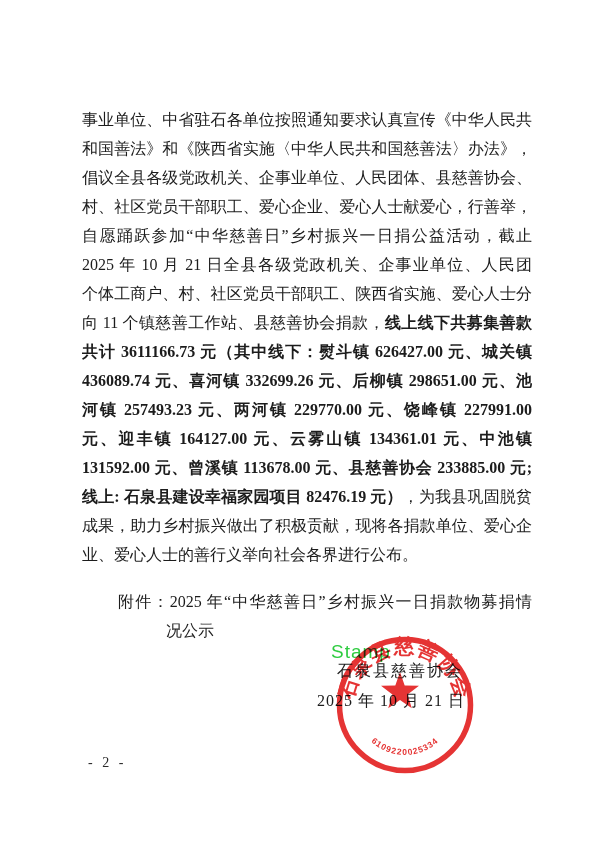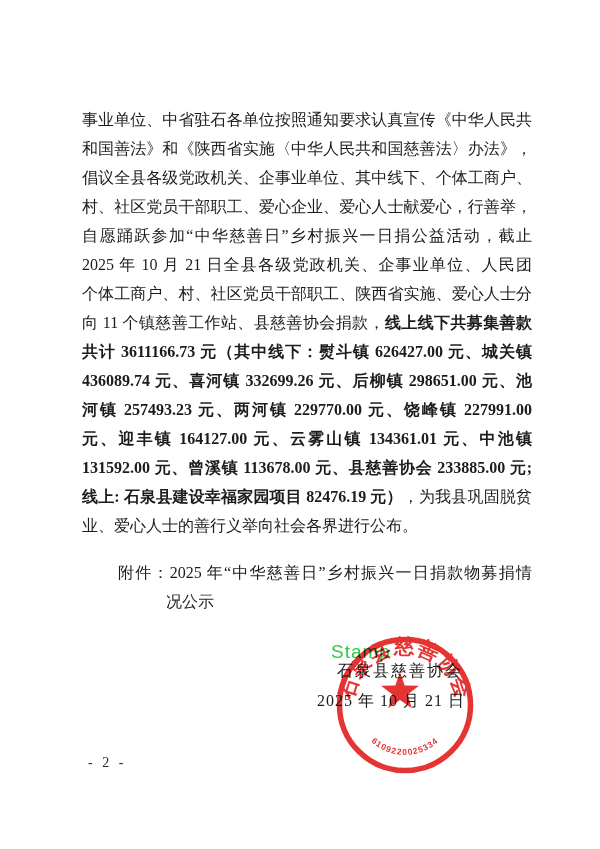--- a/index.html
+++ b/index.html
@@ -72,32 +72,33 @@
   .seal-wrap svg { display:block; }
 </style>
 </head>
 <body>
 
 <div class="page">
 
   <div class="body-text">
       <div class="line"><span class="seg">事业单位、中省驻石各单位按照通知要求认真宣传《中华人民共</span></div>
       <div class="line"><span class="seg">和国善法》和《陕西省实施〈中华人民共和国慈善法〉办法》，</span></div>
-      <div class="line"><span class="seg">倡议全县各级党政机关、企事业单位、其中线下、个体工商户、</span></div>
+      <div class="line"><span class="seg">倡议全县各级党政机关、企事业单位、人民团体、县慈善协会、</span></div>
       <div class="line"><span class="seg">村、社区党员干部职工、爱心企业、爱心人士献爱心，行善举，</span></div>
       <div class="line"><span class="seg">自愿踊跃参加“中华慈善日”乡村振兴一日捐公益活动，截止</span></div>
       <div class="line"><span class="seg">2025 年 10 月 21 日全县各级党政机关、企事业单位、人民团体、</span></div>
       <div class="line"><span class="seg">个体工商户、村、社区党员干部职工、陕西省实施、爱心人士分别</span></div>
       <div class="line"><span class="seg">向 11 个镇慈善工作站、县慈善协会捐款，</span><span class="seg bold">线上线下共募集善款</span></div>
       <div class="line"><span class="seg bold">共计 3611166.73 元（其中线下：熨斗镇 626427.00 元、城关镇</span></div>
       <div class="line"><span class="seg bold">436089.74 元、喜河镇 332699.26 元、后柳镇 298651.00 元、池</span></div>
       <div class="line"><span class="seg bold">河镇 257493.23 元、两河镇 229770.00 元、饶峰镇 227991.00</span></div>
       <div class="line"><span class="seg bold">元、迎丰镇 164127.00 元、云雾山镇 134361.01 元、中池镇</span></div>
       <div class="line"><span class="seg bold">131592.00 元、曾溪镇 113678.00 元、县慈善协会 233885.00 元;</span></div>
       <div class="line"><span class="seg bold">线上: 石泉县建设幸福家园项目 82476.19 元）</span><span class="seg">，为我县巩固脱贫</span></div>
+      <div class="line"><span class="seg">成果，助力乡村振兴做出了积极贡献，现将各捐款单位、爱心企</span></div>
       <div class="line no-just"><span class="seg">业、爱心人士的善行义举向社会各界进行公布。</span></div>
       <div class="line" style="padding-left: 36px; margin-top: 18px;"><span class="seg">附件：2025 年“中华慈善日”乡村振兴一日捐款物募捐情</span></div>
       <div class="line no-just" style="padding-left: 84px;"><span class="seg">况公示</span></div>
     </div>
 
   <div class="stamp-label">Stamp</div>
 
   <div class="sig-org">石泉县慈善协会</div>
 
   <div class="sig-date">2025 年 10 月 21 日</div>

